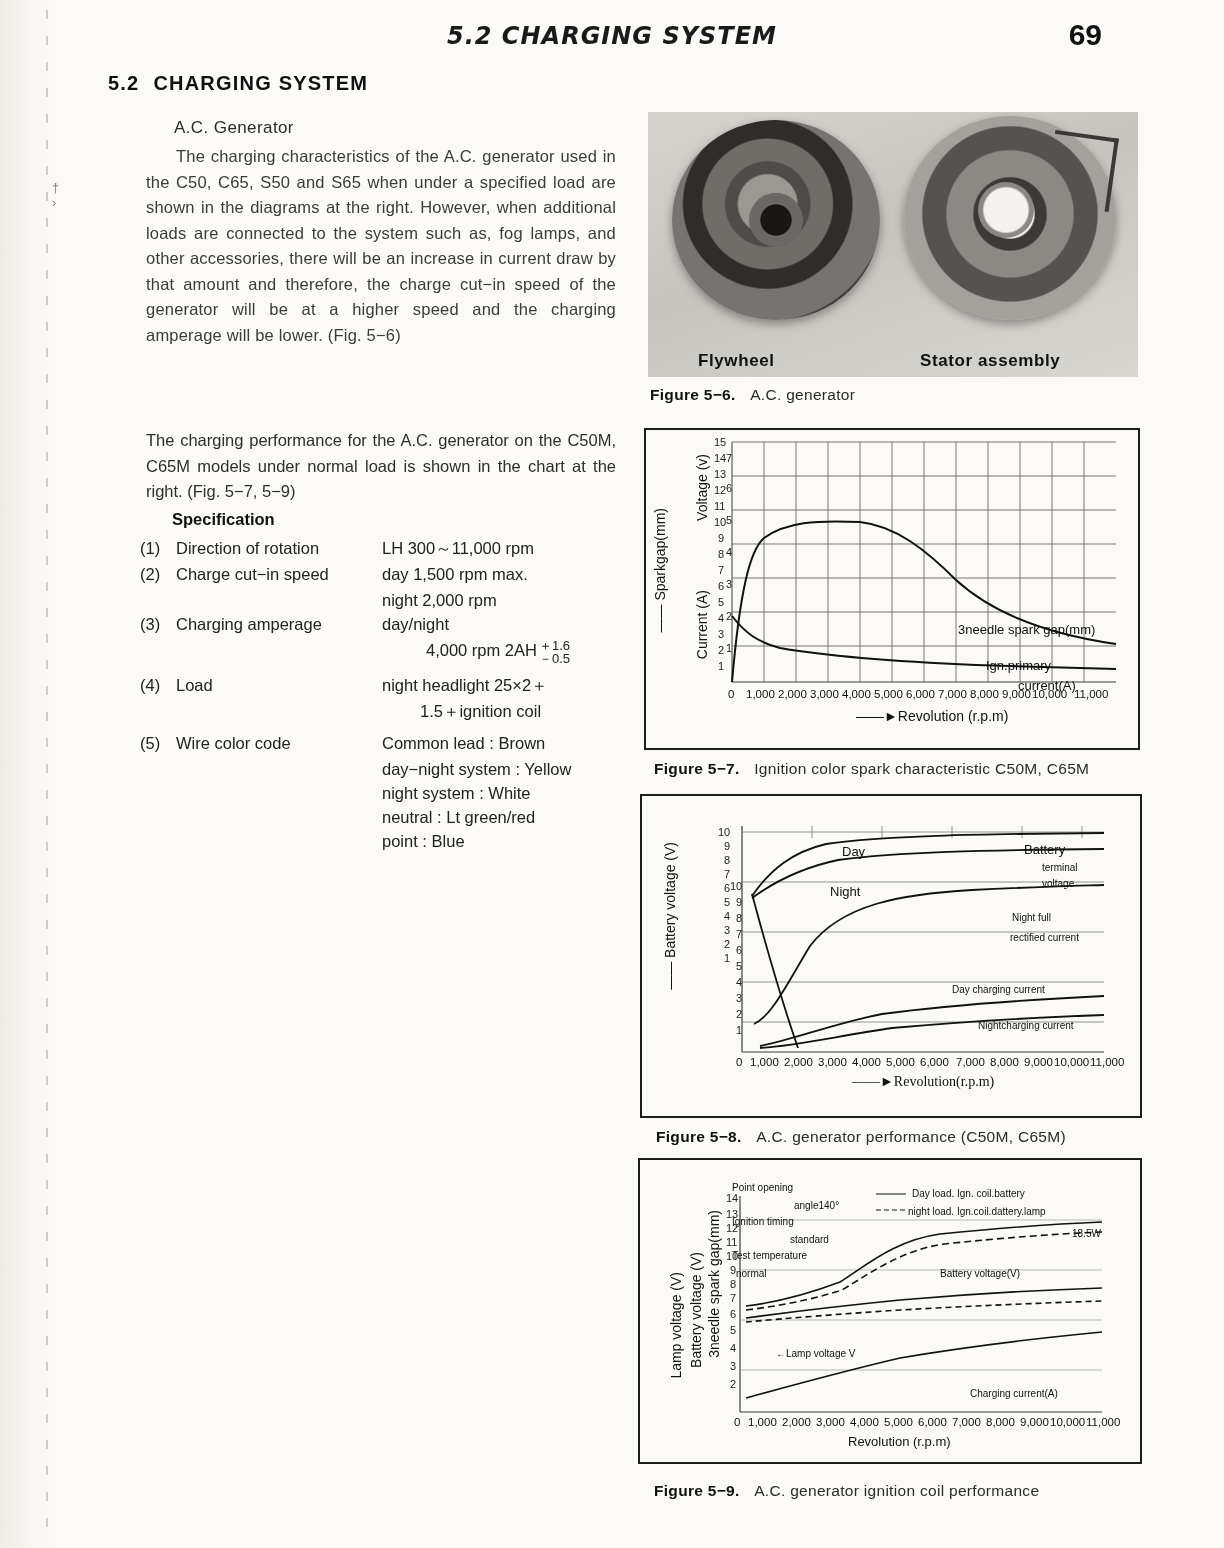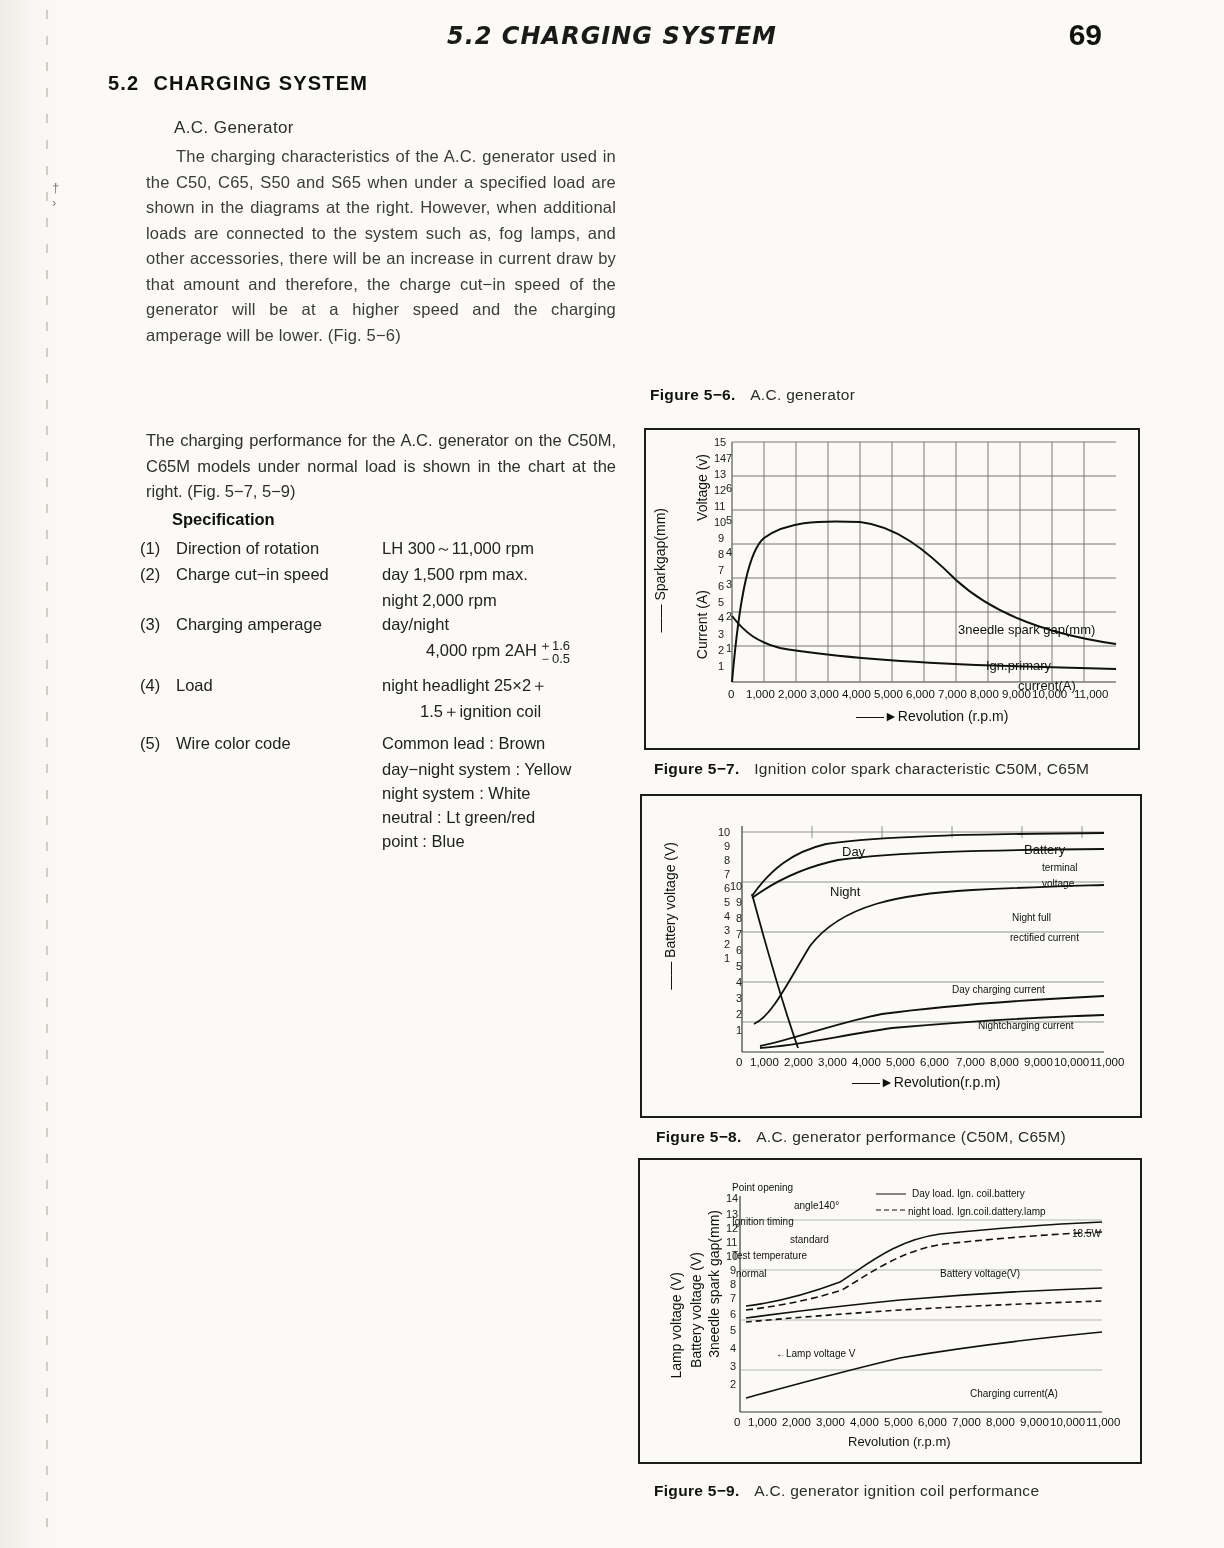--- a/index.html
+++ b/index.html
@@ -326,20 +326,29 @@
       <span class="idx">(5)</span>
       <span class="nm">Wire color code</span>
       <span class="vl">Common lead :        Brown</span>
     </div>
     <div class="cont" style="">day−night system :  Yellow</div>
     <div class="cont" style="margin-left:242px">night system : White</div>
     <div class="cont" style="margin-left:242px">neutral :         Lt green/red</div>
     <div class="cont" style="margin-left:242px">point :             Blue</div>
   </div>
 
+  <div class="photo-box">
+    <div class="grain"></div>
+    <div class="flywheel"></div>
+    <div class="stator">
+      <div class="lead-wire"></div>
+    </div>
+    <div class="photo-cap cap-flywheel">Flywheel</div>
+    <div class="photo-cap cap-stator">Stator  assembly</div>
+  </div>
 
   <div class="fig-cap" style="left:650px; top:386px;">
     <b>Figure 5−6.</b>
     <span style="margin-left:10px">A.C. generator</span>
   </div>
 
   <div class="chart-box" style="left:644px; top:428px; width:492px; height:318px;">
     <div class="chart-inner">
       <div class="vlabel" style="left:6px; top:78px;">——&nbsp;<span>Sparkgap(mm)</span></div>
       <div class="vlabel" style="left:48px; top:24px;"><span>Voltage (v)</span></div>
@@ -510,21 +519,21 @@
       <div class="x-lab" style="left:176px; top:260px;">3,000</div>
       <div class="x-lab" style="left:210px; top:260px;">4,000</div>
       <div class="x-lab" style="left:244px; top:260px;">5,000</div>
       <div class="x-lab" style="left:278px; top:260px;">6,000</div>
       <div class="x-lab" style="left:314px; top:260px;">7,000</div>
       <div class="x-lab" style="left:348px; top:260px;">8,000</div>
       <div class="x-lab" style="left:382px; top:260px;">9,000</div>
       <div class="x-lab" style="left:412px; top:260px;">10,000</div>
       <div class="x-lab" style="left:448px; top:260px;">11,000</div>
 
-      <div class="xaxis-title" style="left:210px; top:278px;">——►<span>Revolution(r.p.m)</span></div>
+      <div class="xaxis-title" style="left:210px; top:278px;font-family:Liberation Serif, serif;">——►<span>Revolution(r.p.m)</span></div>
     </div>
   </div>
 
   <div class="fig-cap" style="left:656px; top:1128px;">
     <b>Figure 5−8.</b>
     <span style="margin-left:10px">A.C. generator performance (C50M, C65M)</span>
   </div>
 
   <div class="chart-box" style="left:638px; top:1158px; width:500px; height:302px;">
     <div class="chart-inner">

